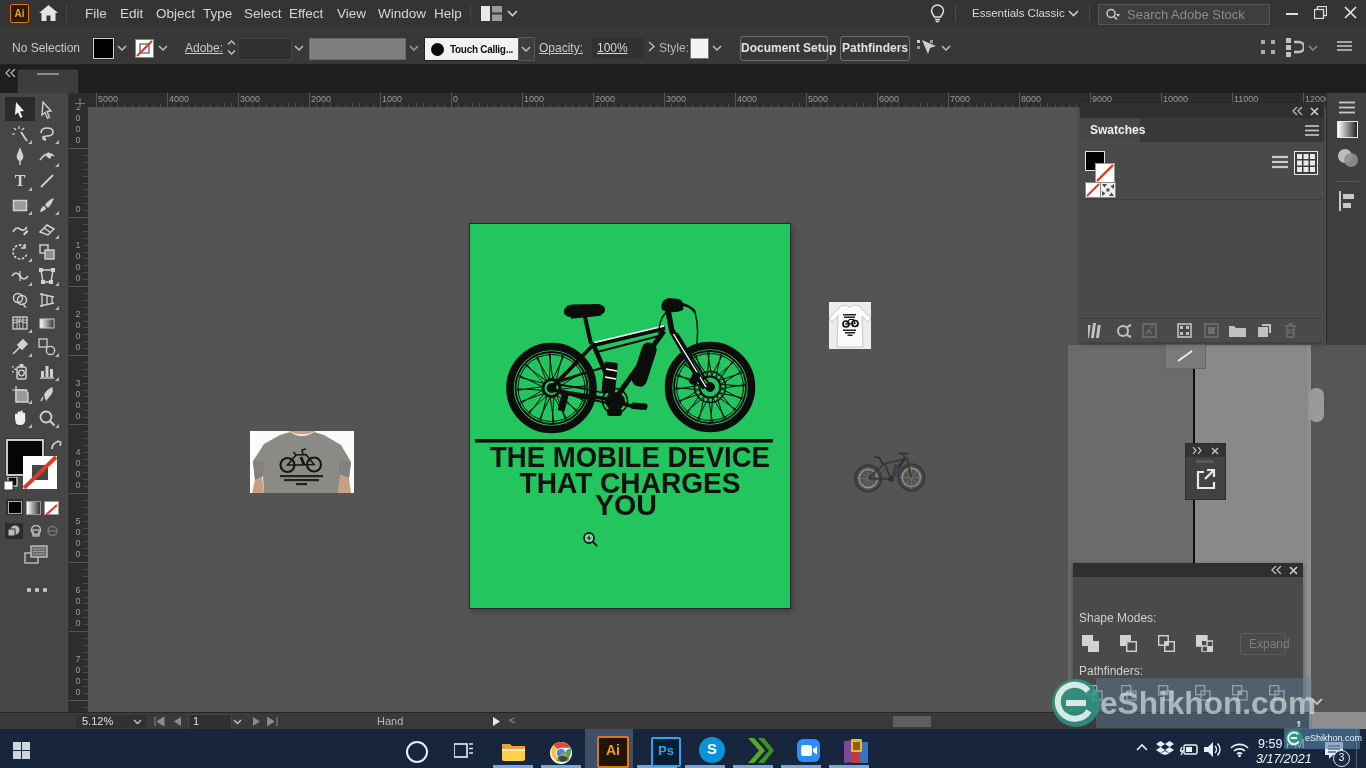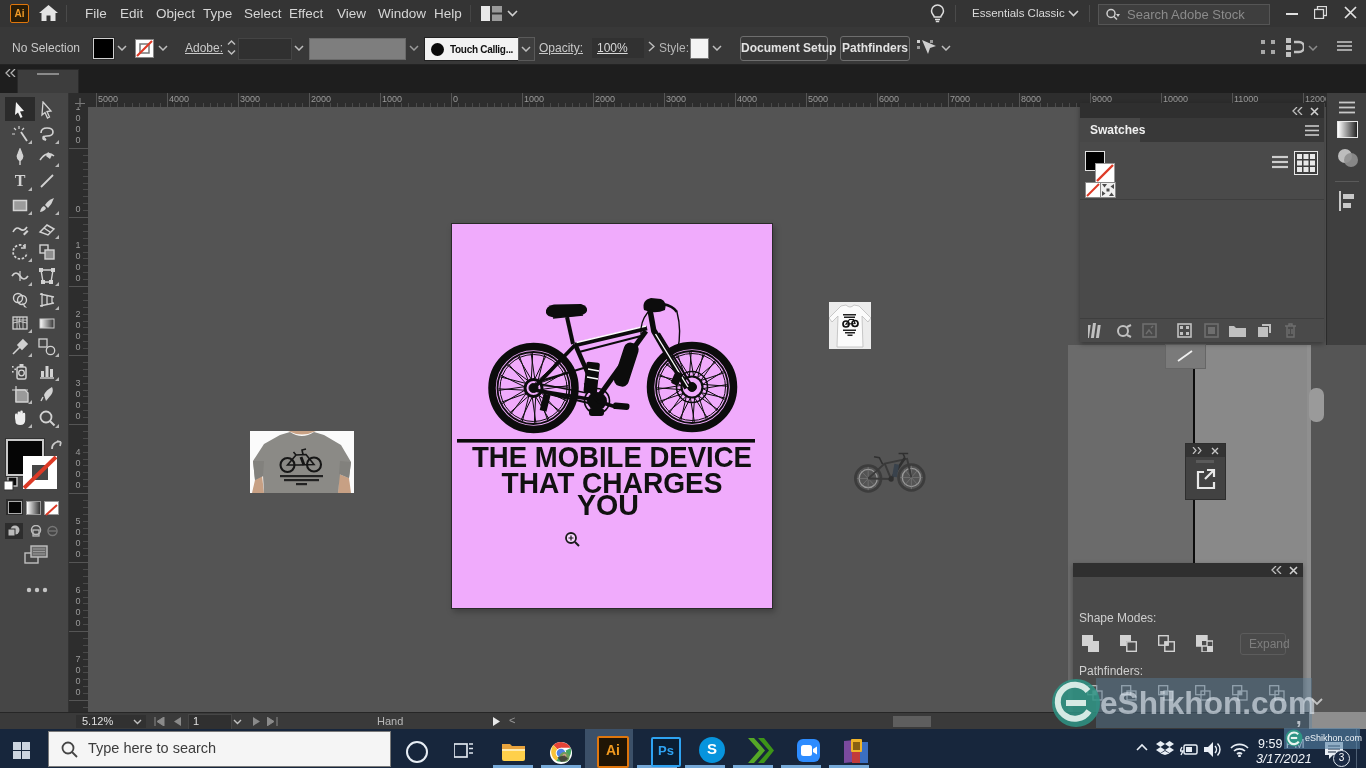--- a/index.html
+++ b/index.html
@@ -656,21 +656,21 @@
       <div class="abs" style="left:14px;top:572.3px;width:5px;height:1px;background:#4a4a4a;"></div>
       <div class="abs" style="left:14px;top:579.2px;width:5px;height:1px;background:#4a4a4a;"></div>
       <div class="abs" style="left:14px;top:586.1px;width:5px;height:1px;background:#4a4a4a;"></div>
       <div class="abs" style="left:0;top:593px;width:19px;height:1px;background:#555;"></div>
       <div class="abs" style="left:5px;top:547px;font-size:9px;line-height:11px;color:#9a9a9a;text-align:center;width:8px;">7<br>0<br>0<br>0<br></div>
       <div class="abs" style="left:14px;top:599.9px;width:5px;height:1px;background:#4a4a4a;"></div>
     </div>
 
   <div class="abs" id="canvas" style="left:88px;top:107px;width:1278px;height:605px;background:#545454;overflow:hidden;">
 
-    <div class="abs" style="left:363px;top:116px;width:320px;height:384px;background:#f0abfc;border:1.5px solid #2a2a2a;box-shadow:2px 3px 6px rgba(0,0,0,0.25);">
+    <div class="abs" style="left:381px;top:116px;width:320px;height:384px;background:#22c55e;border:1.5px solid #2a2a2a;box-shadow:2px 3px 6px rgba(0,0,0,0.25);">
       <svg width="320" height="384" viewBox="451 223 320 384">
         <g id="bike" fill="none" stroke="#0c0c0c">
           <rect x="456" y="438" width="298" height="3.6" fill="#0c0c0c" stroke="none"></rect>
           <g>
             <circle cx="532.5" cy="387" r="41.5" stroke-width="7.5"></circle>
             <circle cx="532.5" cy="387" r="36" stroke-width="1.8"></circle>
             <circle cx="532.5" cy="387" r="33.5" stroke-width="1"></circle>
             <g stroke-width="1" id="spokes1">
                 <line x1="541.4" y1="388.3" x2="565.1" y2="399.7"></line>
                 <line x1="541.4" y1="388.3" x2="567.4" y2="384.6"></line>
@@ -1119,27 +1119,20 @@
 
   <div class="abs" id="taskbar" style="left:0;top:729px;width:1366px;height:39px;background:#17263c;">
     <svg class="abs" style="left:13px;top:13px;" width="17" height="17" viewBox="0 0 17 17">
         <g fill="#cdd5e0">
           <rect x="0" y="0" width="8" height="8"></rect>
           <rect x="9" y="0" width="8" height="8"></rect>
           <rect x="0" y="9" width="8" height="8"></rect>
           <rect x="9" y="9" width="8" height="8"></rect>
         </g>
       </svg>
-    <div class="abs" style="left:48px;top:2px;width:341px;height:34px;background:#f5f5f5;border:1px solid #7a7a7a;">
-      <svg class="abs" style="left:12px;top:9px;" width="17" height="17" viewBox="0 0 17 17">
-          <circle cx="7" cy="7" r="5.5" fill="none" stroke="#444" stroke-width="1.8"></circle>
-          <path d="M11 11 L16 16" stroke="#444" stroke-width="1.8"></path>
-        </svg>
-      <div class="abs txt" style="left:39px;top:8px;font-size:14.5px;color:#3c3c3c;">Type here to search</div>
-    </div>
     <div class="abs" style="left:406px;top:12px;width:18px;height:18px;border:2px solid #e8eef5;border-radius:50%;"></div>
     <svg class="abs" style="left:454px;top:13px;" width="19" height="17" viewBox="0 0 19 17">
         <rect x="0" y="2" width="13" height="13" fill="none" stroke="#dfe6ee" stroke-width="1.7"></rect>
         <path d="M15 0 h4 M15 4.5 h4 M15 9 h4" stroke="#dfe6ee" stroke-width="1.7" transform="translate(0,2)"></path>
       </svg>
 
     <div class="abs" style="left:493px;top:36px;width:40px;height:3px;background:#76a9d8;"></div>
     <div class="abs" style="left:541px;top:36px;width:40px;height:3px;background:#76a9d8;"></div>
     <div class="abs" style="left:585px;top:36px;width:48px;height:3px;background:#8cc3ef;"></div>
     <div class="abs" style="left:637px;top:36px;width:40px;height:3px;background:#76a9d8;"></div>

